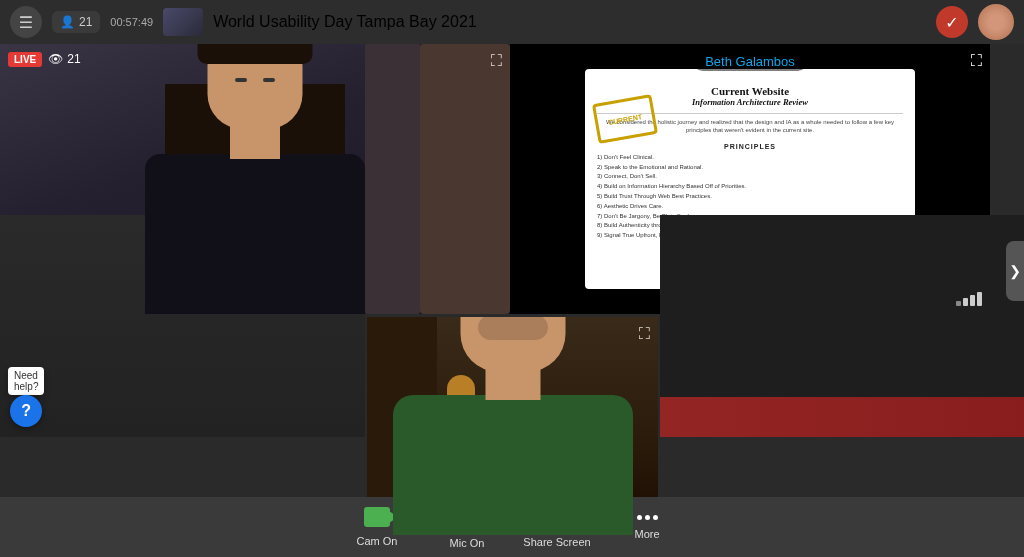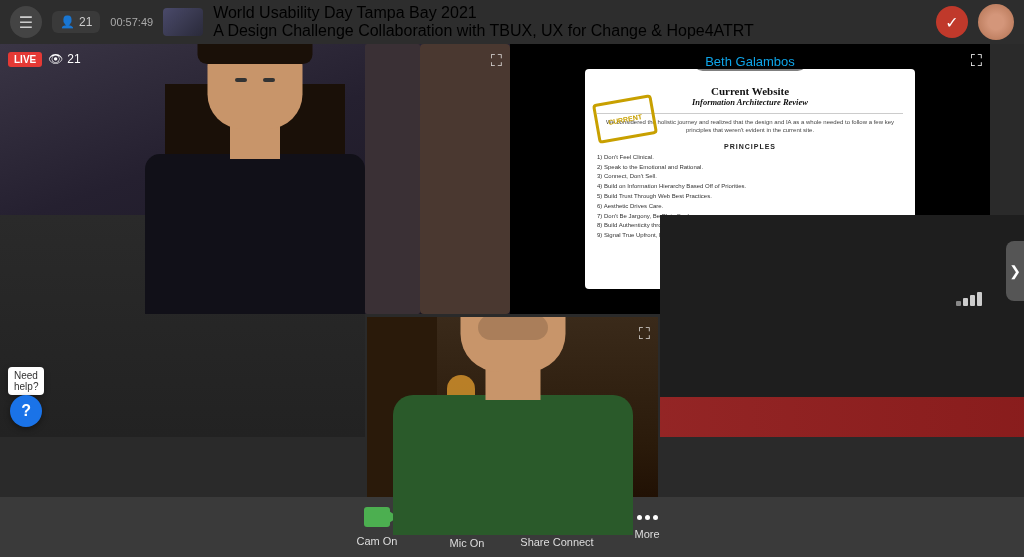--- a/index.html
+++ b/index.html
@@ -407,21 +407,20 @@
     <span>👤</span>
     <span>21</span>
   </div>
   <div id="timer-box">
     <span>00:57:49</span>
   </div>
   <div id="meeting-thumbnail" style="background: linear-gradient(135deg, #4a4a6a 0%, #2a2a3a 100%); display:flex; align-items:center; justify-content:center; font-size:8px; color:#888;">
   </div>
   <div id="meeting-info">
     <span>World Usability Day Tampa Bay 2021</span>
-    <span>A Design Challenge Collaboration with TBUX, UX for Change &amp; Hope4ATRT</span>
   </div>
   <div id="check-btn">
     <span>✓</span>
   </div>
   <div id="avatar-btn" style="background: radial-gradient(circle, #d4967a 30%, #b07050 100%);">
     
   </div>
 </div>
 
 <div id="main-area">
@@ -562,21 +561,21 @@
   <div class="toolbar-item">
     <div class="toolbar-icon">
       <svg width="28" height="22" viewBox="0 0 28 22" fill="none">
         <rect x="1" y="1" width="26" height="17" rx="2" fill="white" stroke="#ccc"></rect>
         <path d="M10 6 L14 2 L18 6" stroke="#333" stroke-width="2" fill="none" stroke-linecap="round"></path>
         <line x1="14" y1="2" x2="14" y2="13" stroke="#333" stroke-width="2" stroke-linecap="round"></line>
         <rect x="9" y="18" width="10" height="3" rx="1" fill="#aaa"></rect>
         <rect x="7" y="20" width="14" height="2" rx="1" fill="#aaa"></rect>
       </svg>
     </div>
-    <span class="toolbar-label">Share Connect</span>
+    <span class="toolbar-label">Share Screen</span>
   </div>
 
   <div class="toolbar-item">
     <div class="toolbar-icon">
       <div class="more-icon">
         <div class="more-dot"></div>
         <div class="more-dot"></div>
         <div class="more-dot"></div>
       </div>
     </div>

